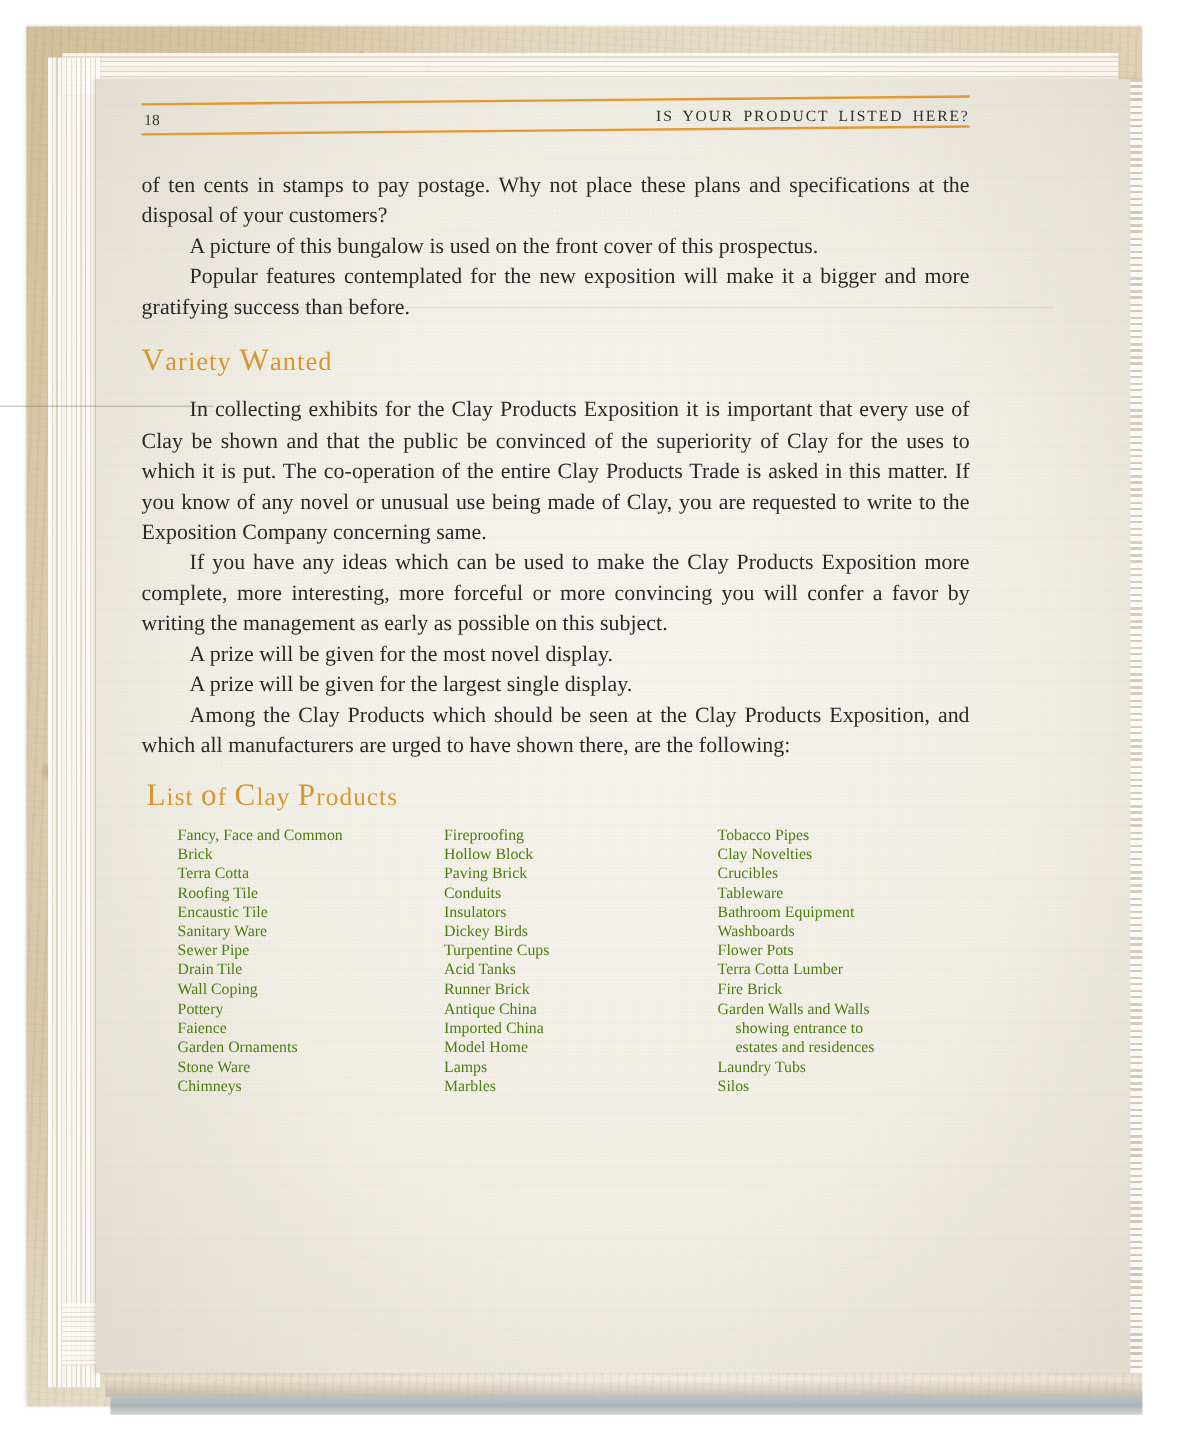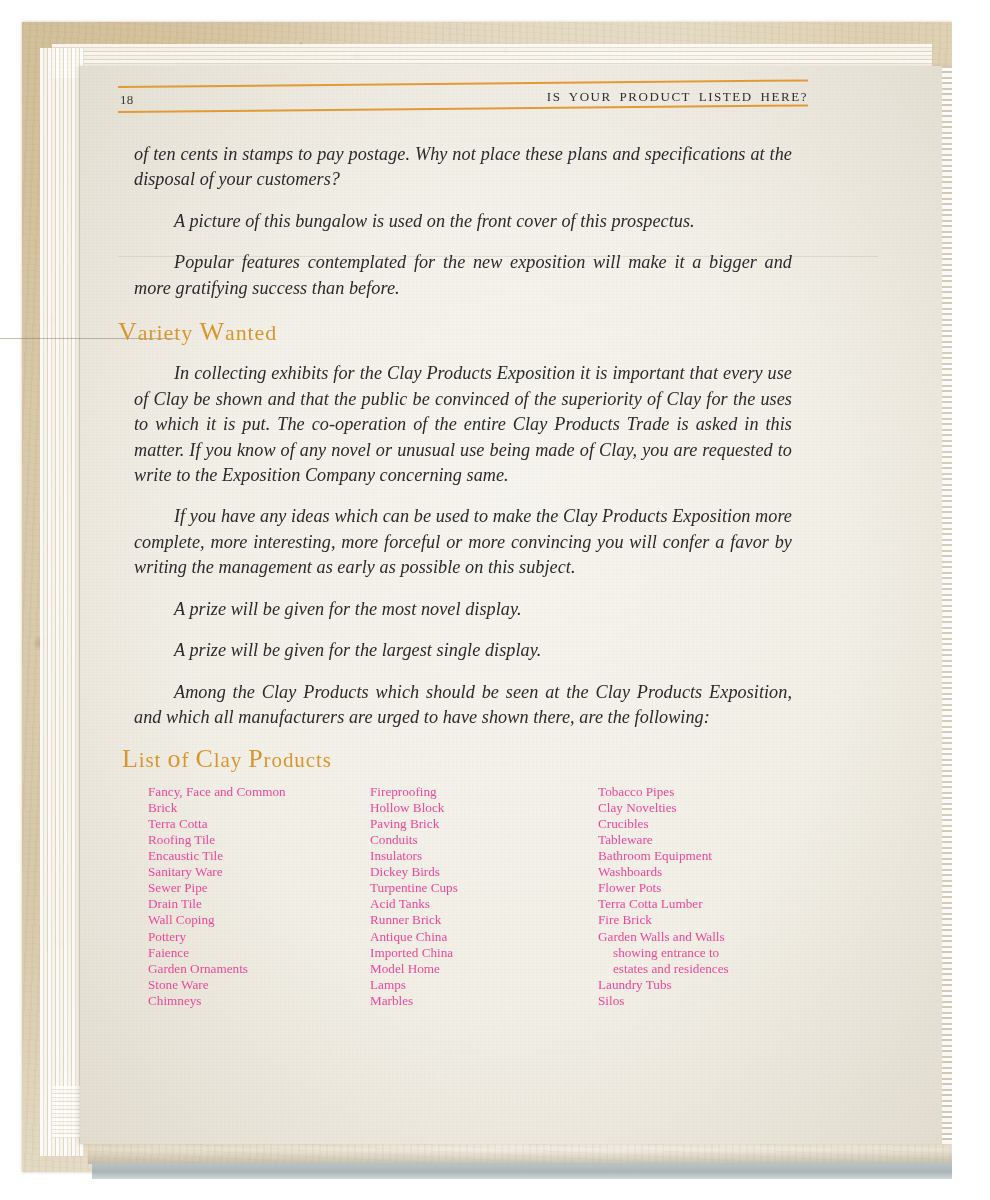--- a/index.html
+++ b/index.html
@@ -228,23 +228,22 @@
   .body {
     margin-top: 26px;
     font-size: 18.2px;
     line-height: 25.4px;
     text-align: justify;
     text-align-last: left;
     color: #29292b;
     letter-spacing: 0.05px;
   }
   .body p {
-    margin: 16px;
+    margin: 0;
     text-indent: 40px;
-    font-style: italic;
   }
   .body p.noindent { text-indent: 0; }
   .body p.flush { text-indent: 40px; text-align: left; }
 
   .display-head {
     text-align: center;
     color: #d8962f;
     font-family: "Liberation Serif", serif;
     font-size: 22px;
     letter-spacing: 0.9px;
@@ -254,21 +253,21 @@
   .head-variety { margin: 18px 0 16px 0; }
   .head-list { margin: 16px 0 10px 4px; font-size: 21px; }
 
   
   .product-columns {
     display: flex;
     margin-top: 6px;
     padding-left: 30px;
     font-size: 13.2px;
     line-height: 16.1px;
-    color: #ec4899;
+    color: #4d7c0f;
   }
   .pcol { }
   .pcol.c1 { width: 222px; }
   .pcol.c2 { width: 228px; }
   .pcol.c3 { width: 210px; }
   .pitem { white-space: pre-line; }
   .pitem .cont {
     display: block;
     padding-left: 15px;
   }

